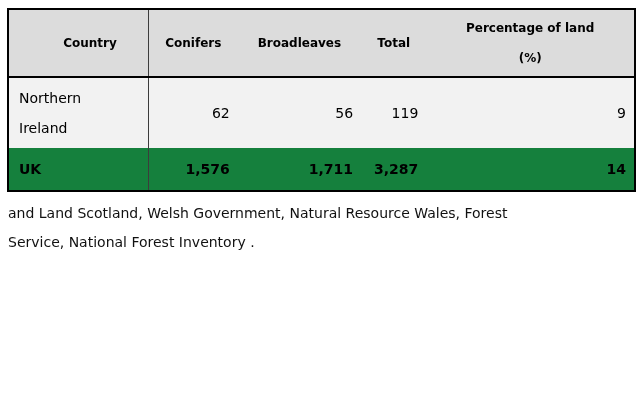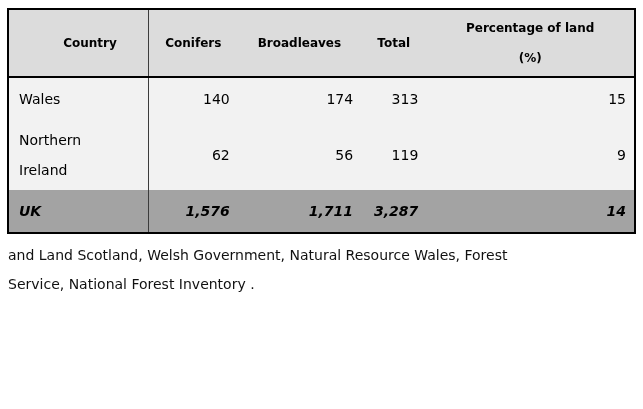--- a/index.html
+++ b/index.html
@@ -54,21 +54,21 @@
     max-width: 100px;
   }
   td.num {
     text-align: right;
     padding-right: 8px;
   }
   tr.row-england  { height: 43px; background: #ffffff; }
   tr.row-wales    { height: 42px; background: #f2f2f2; }
   tr.row-scotland { height: 43px; background: #ffffff; }
   tr.row-ni       { height: 71px; background: #f2f2f2; }
-  tr.row-uk       { height: 43px; background: #a3a3a3; font-style: italic; }
+  tr.row-uk       { height: 43px; background: #15803d; }
   tr.row-uk td    { font-weight: bold; }
   .source {
     margin: 7px 0 0 1px;
     width: 632px;
     font-size: 14px;
     line-height: 29px;
     color: #111111;
   }
 </style>
 </head>
@@ -90,27 +90,20 @@
         <th>Conifers</th>
         <th>Broadleaves</th>
         <th>Total</th>
         <th>
           <div class="pct-line">Percentage of land</div>
           <div class="pct-line">(%)</div>
         </th>
       </tr>
     </thead>
     <tbody>
-      <tr class="row-wales">
-        <td class="cell-country"><span>Wales</span></td>
-        <td class="num">140</td>
-        <td class="num">174</td>
-        <td class="num">313</td>
-        <td class="num">15</td>
-      </tr>
       <tr class="row-ni">
         <td class="cell-country"><span>Northern Ireland</span></td>
         <td class="num">62</td>
         <td class="num">56</td>
         <td class="num">119</td>
         <td class="num">9</td>
       </tr>
       <tr class="row-uk">
         <td class="cell-country"><span>UK</span></td>
         <td class="num">1,576</td>

